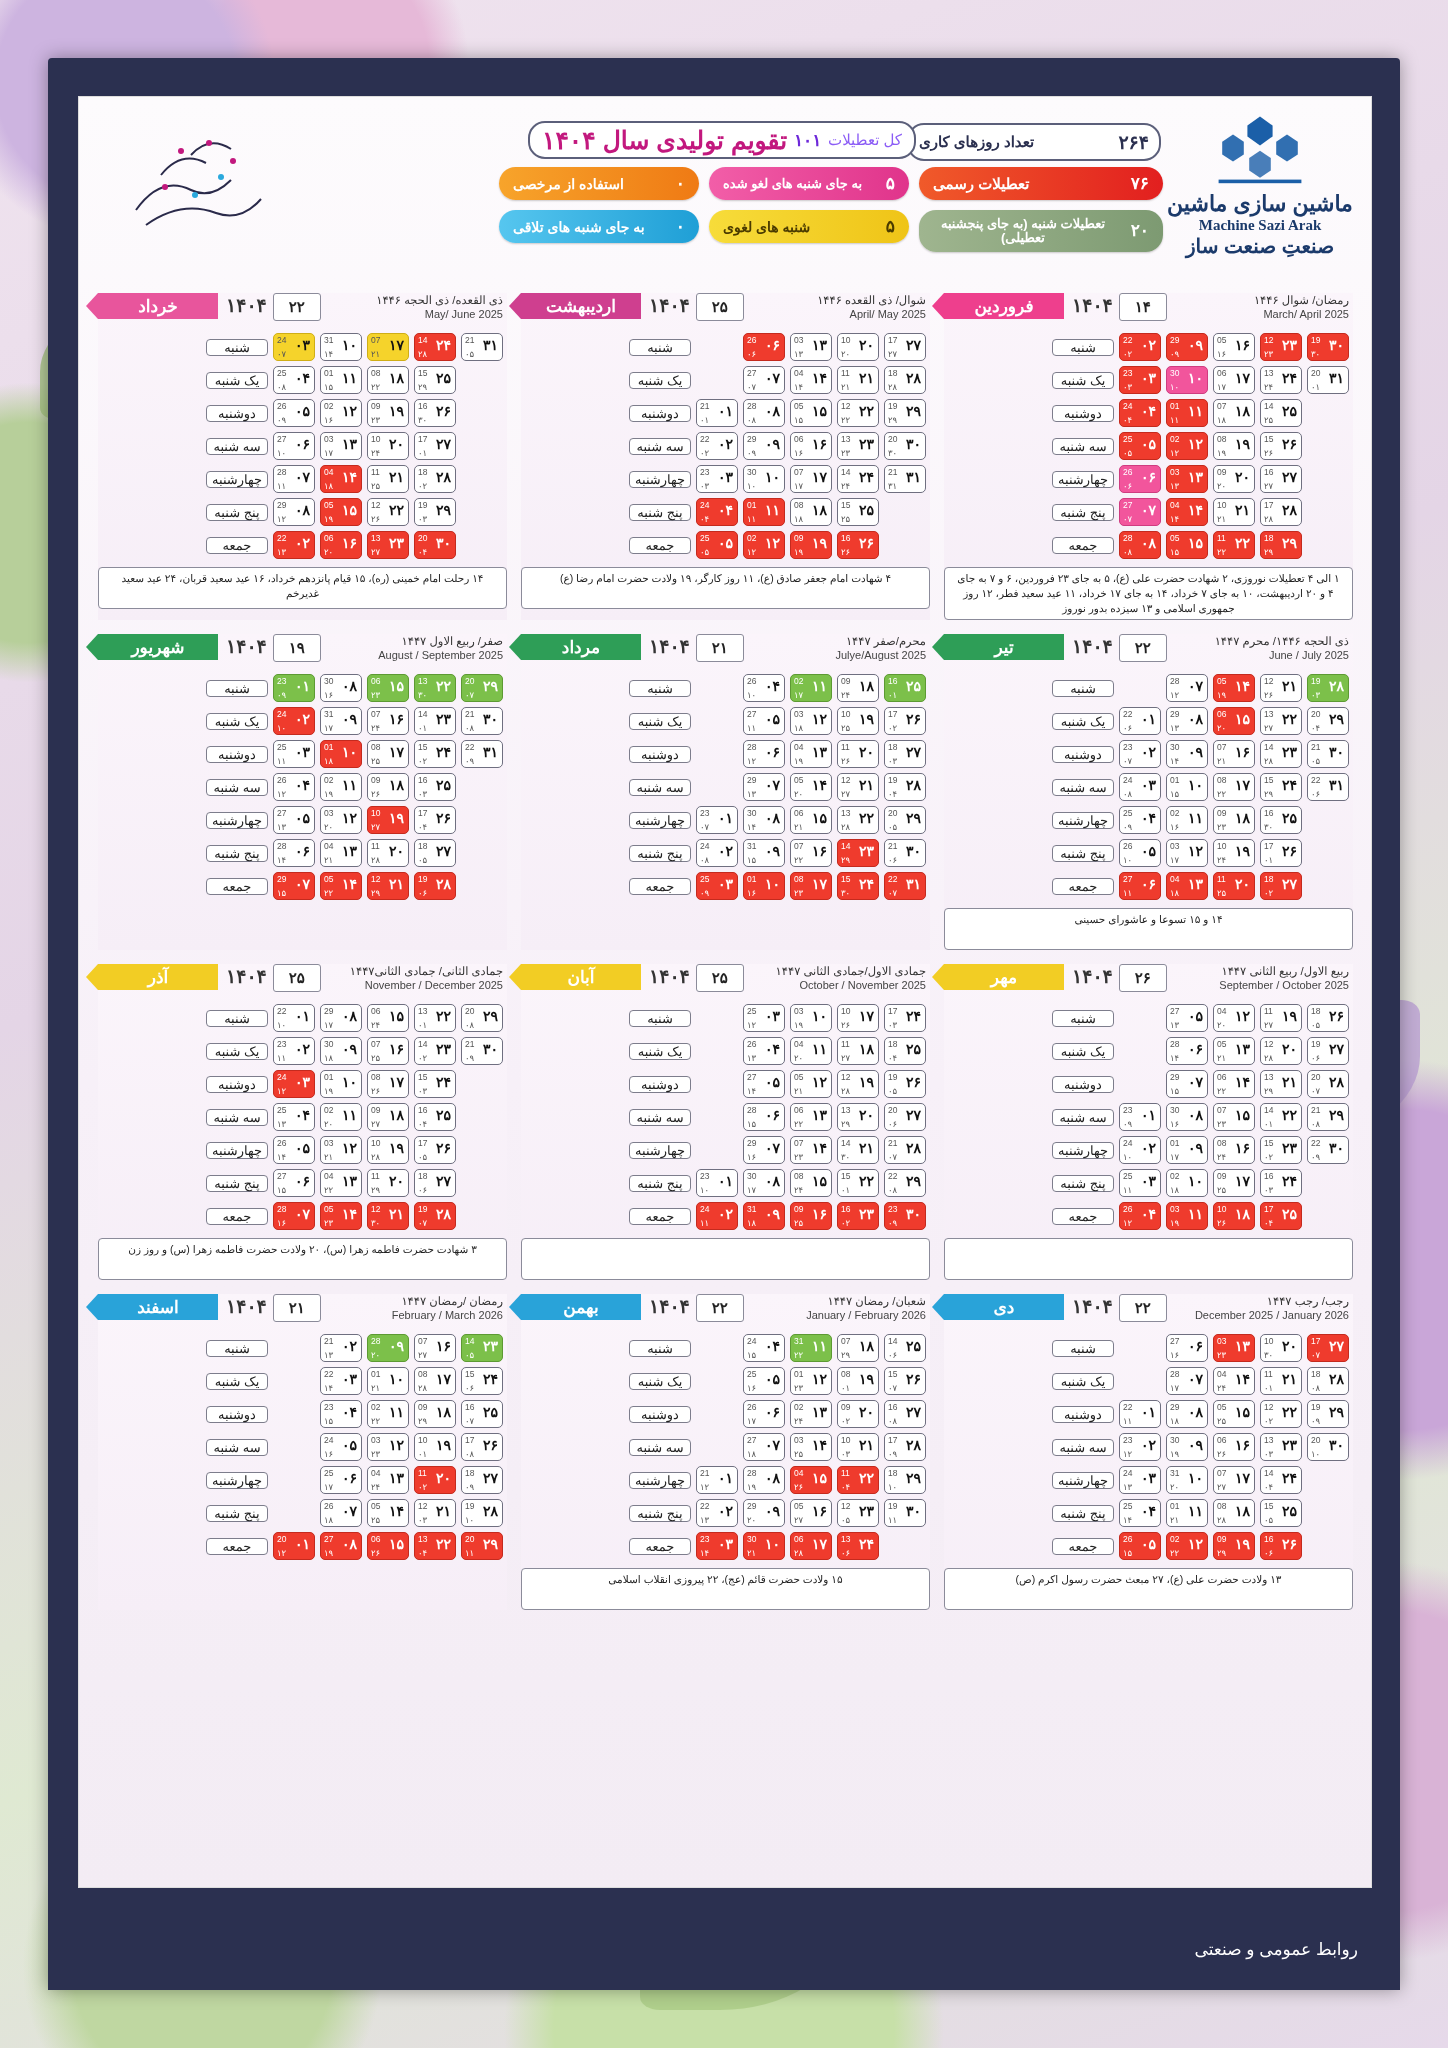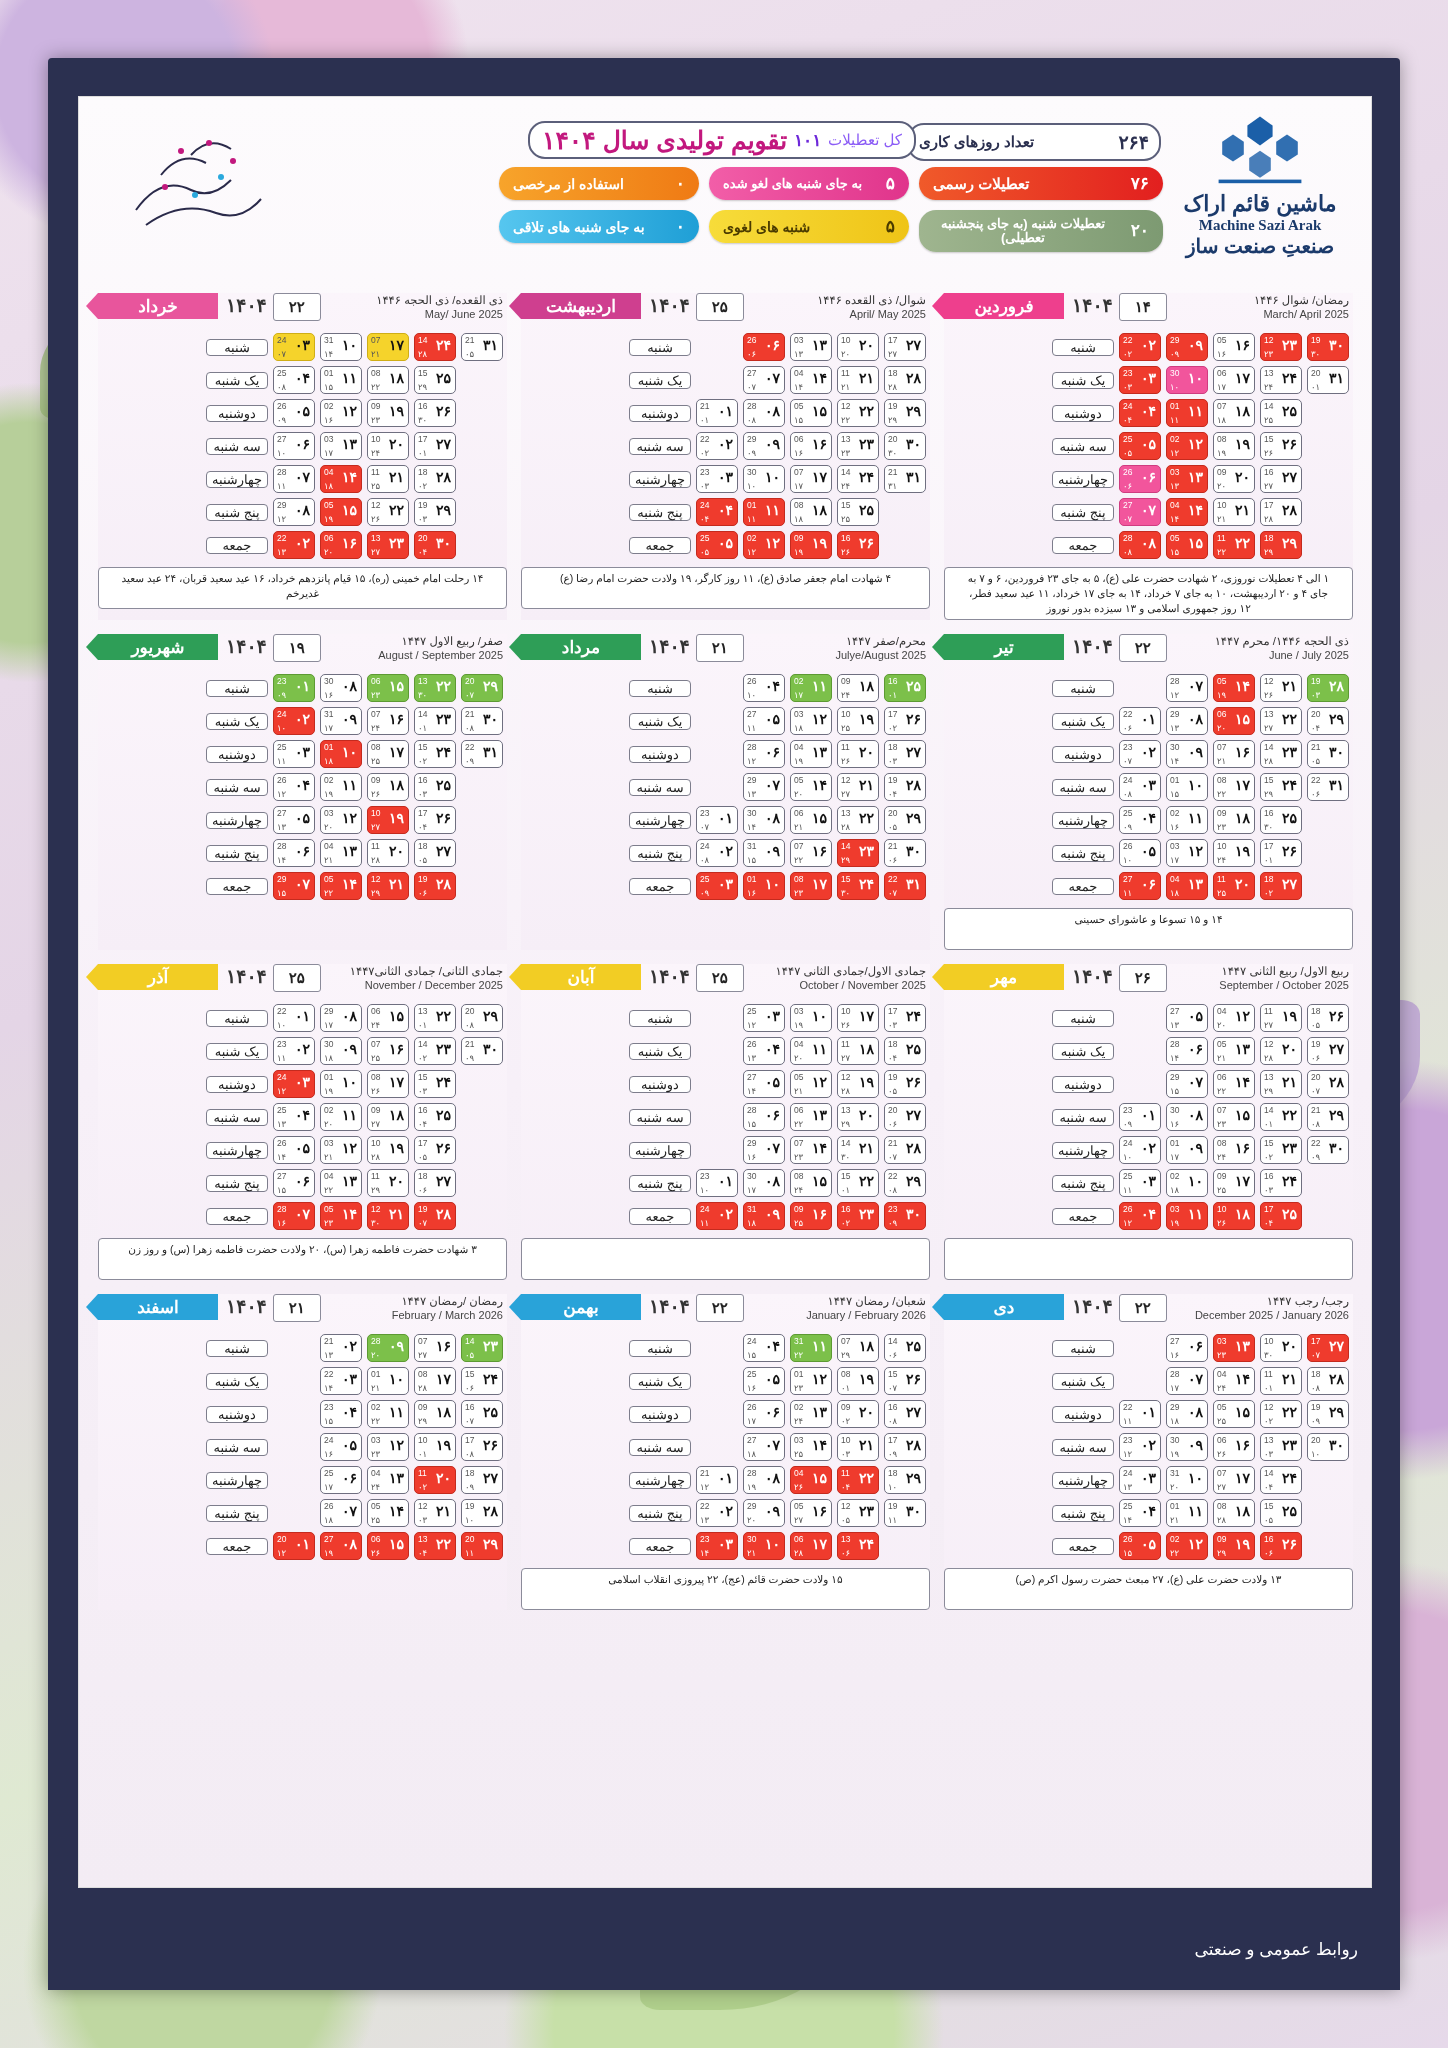--- a/index.html
+++ b/index.html
@@ -73,21 +73,21 @@
   .cell .h{position:absolute;left:3px;bottom:1px;font-size:8.5px;color:#555;}
   .cell.red{background:#ef3b2d;border-color:#c42a1e;}
   .cell.red .p,.cell.red .g,.cell.red .h{color:#fff;}
   .cell.pink{background:#f2559c;border-color:#cf3c80;}
   .cell.pink .p,.cell.pink .g,.cell.pink .h{color:#fff;}
   .cell.green{background:#7cc04a;border-color:#5d9a33;}
   .cell.green .p,.cell.green .g,.cell.green .h{color:#fff;}
   .cell.yellow{background:#f5d32b;border-color:#cfae16;}
   .cell.empty{border:0;background:transparent;}
   .notes{border:1px solid #8b8b9a;border-radius:4px;background:#fff;margin-top:4px;
-         min-height:34px;font-size:10.5px;line-height:15px;color:#222;padding:3px 22px;
+         min-height:34px;font-size:10.5px;line-height:15px;color:#222;padding:3px 11px;
          text-align:center;}
   .notes.big{min-height:54px;}
 </style>
 </head>
 <body>
 
 <div class="bg"></div>
 <div class="leafy" style="left:40px;top:300px;width:180px;height:120px;background:#9fbf7a;"></div>
 <div class="leafy" style="left:1230px;top:1000px;width:190px;height:140px;background:#b59ad0;"></div>
 <div class="leafy" style="left:640px;top:1880px;width:200px;height:130px;background:#a8c983;"></div>
@@ -101,21 +101,21 @@
     <div class="logo">
       <svg class="mark" viewBox="0 0 100 80">
         <g fill="#1b5fa8">
           <path d="M50 4 L64 14 L64 26 L50 36 L36 26 L36 14 Z"></path>
           <path d="M20 24 L32 32 L32 46 L20 54 L8 46 L8 32 Z" opacity=".9"></path>
           <path d="M80 24 L92 32 L92 46 L80 54 L68 46 L68 32 Z" opacity=".9"></path>
           <path d="M50 42 L62 50 L62 64 L50 72 L38 64 L38 50 Z" opacity=".8"></path>
         </g>
         <rect x="4" y="74" width="92" height="4" fill="#1b5fa8"></rect>
       </svg>
-      <div class="fa">ماشین قائم اراک</div>
+      <div class="fa">ماشین سازی ماشین</div>
       <div class="en2">Machine Sazi Arak</div>
       <div class="slogan">صنعتِ صنعت ساز</div>
     </div>
 
     <div class="workdays">
       <span class="num">۲۶۴</span>
       <span>تعداد روزهای کاری</span>
     </div>
 
     <div style="position:absolute;right:208px;top:70px;width:244px;">

